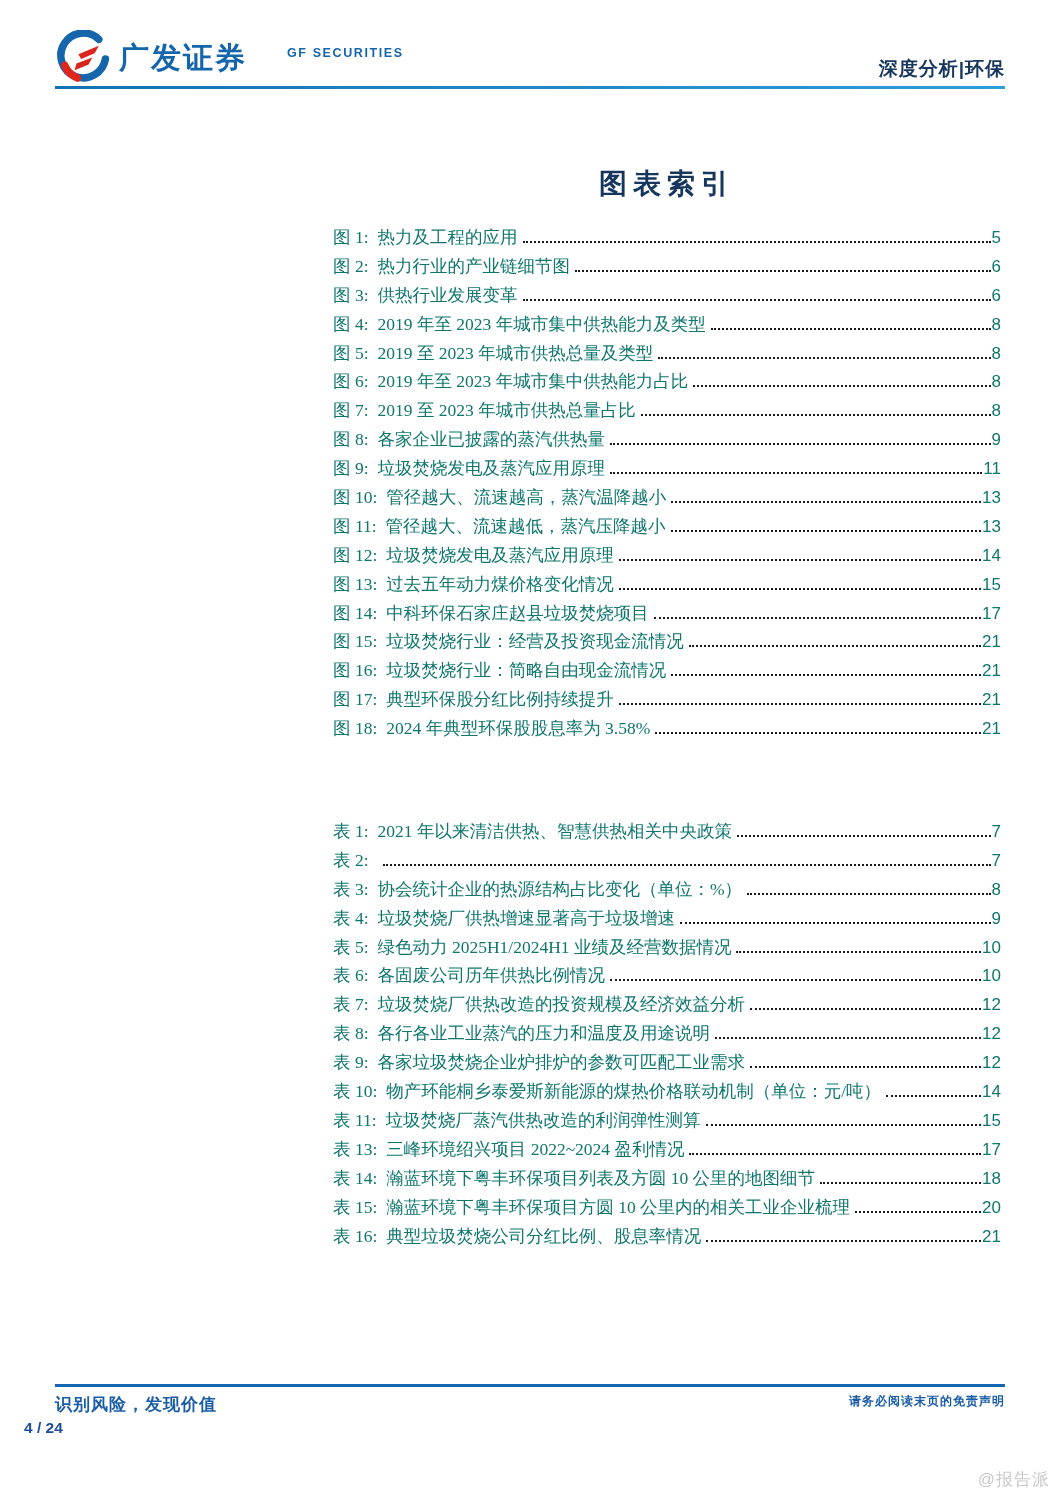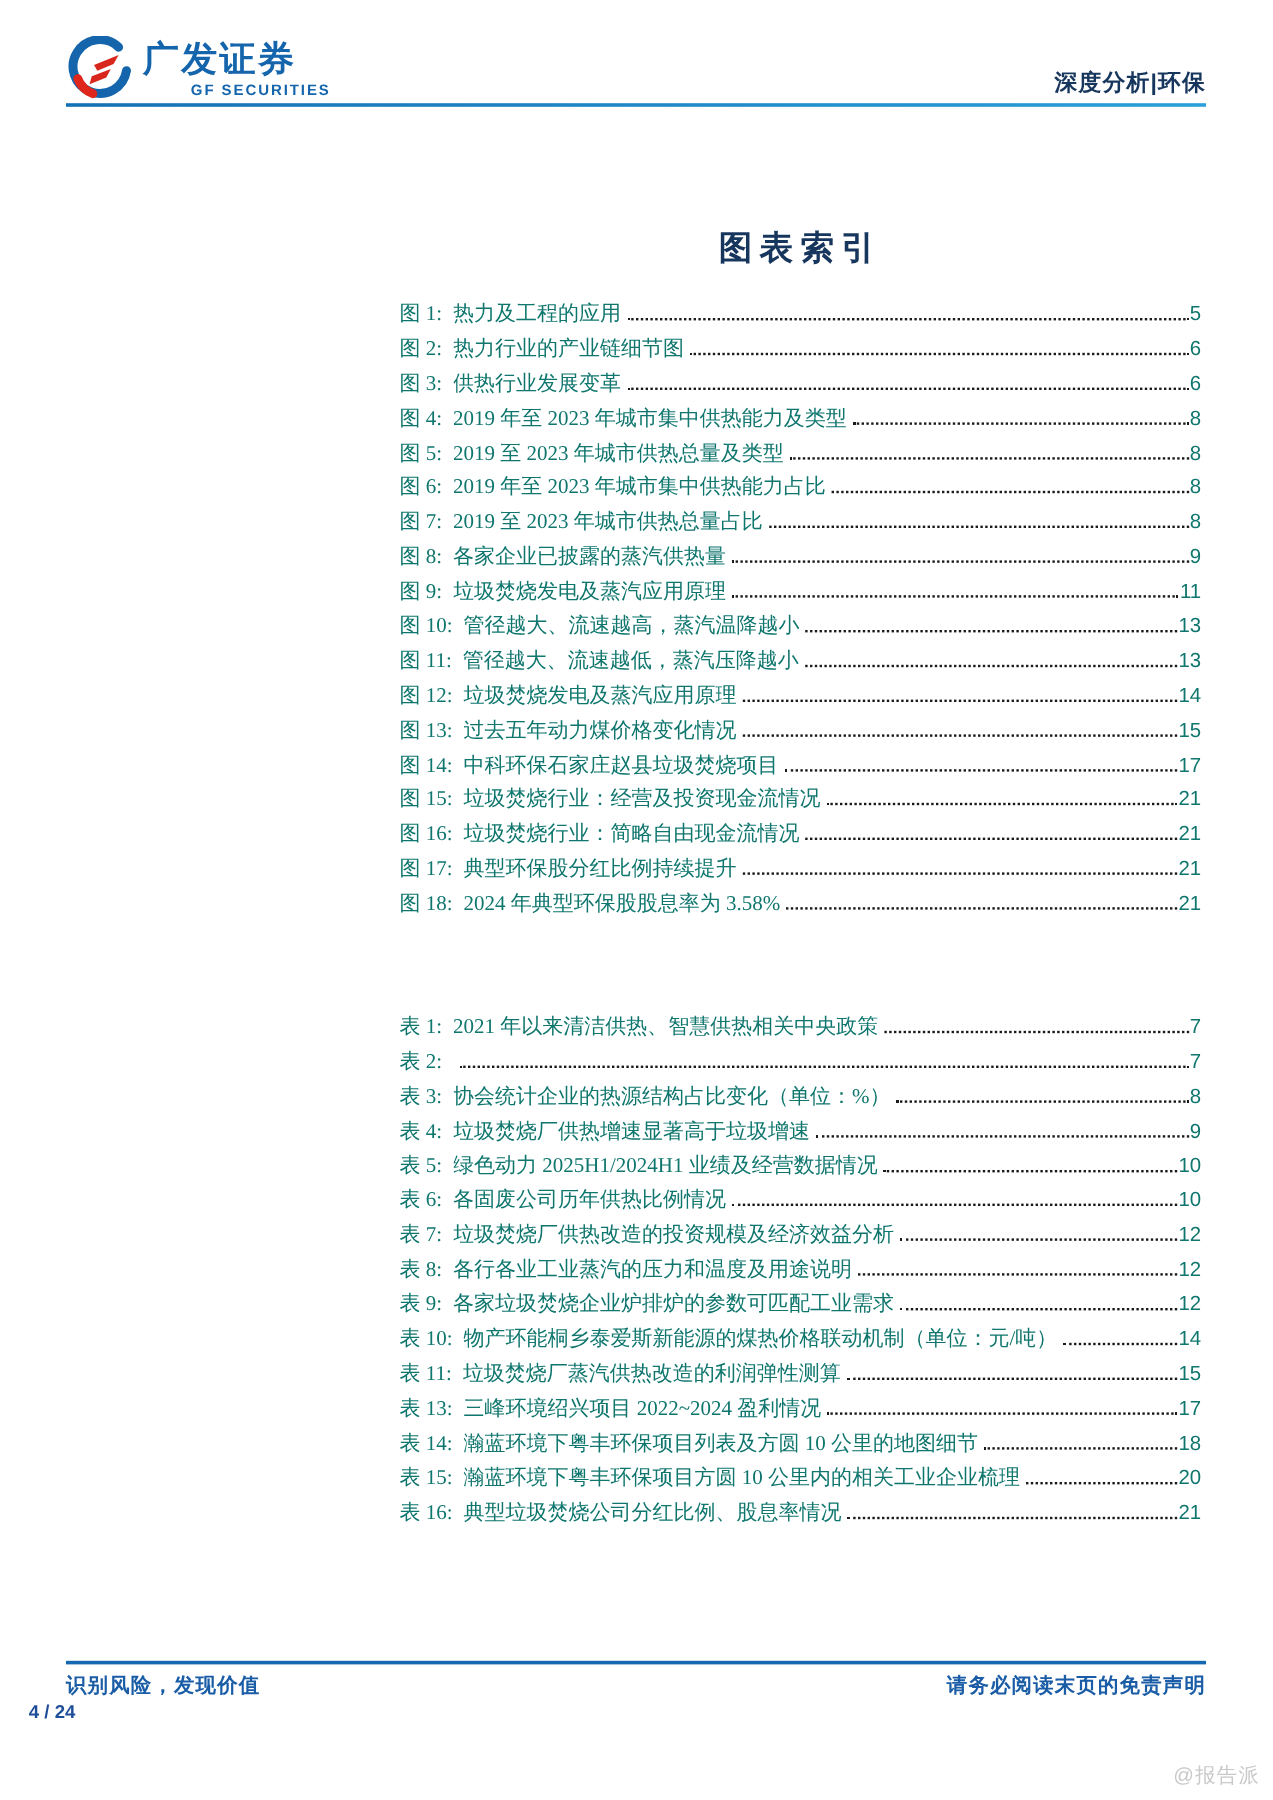--- a/index.html
+++ b/index.html
@@ -9,41 +9,41 @@
     width: 1061px; height: 1500px;
     background: #ffffff;
     font-family: "Liberation Sans", "DejaVu Sans", sans-serif;
     overflow: hidden;
   }
 
   
   .header { position: absolute; left: 55px; right: 56px; top: 28px; height: 58px; }
   .logo { position: absolute; left: 0; top: 2px; display: flex; align-items: center; gap: 8px; }
   .logo-mark { width: 56px; height: 56px; }
-  .logo-text { display: flex; flex-direction: column; line-height: 1; }
+  .logo-text { display: flex; flex-direction: row; line-height: 1; }
   .logo-cn {
     font-size: 30px; font-weight: bold; color: var(--logo-blue);
     letter-spacing: 2px; font-family: "Liberation Serif", "DejaVu Serif", serif;
   }
   .logo-en {
     font-size: 12.5px; font-weight: bold; color: var(--logo-blue);
     letter-spacing: 1.6px; margin-top: 4px; padding-left: 40px;
   }
   .header-meta {
     position: absolute; right: 0; bottom: 4px;
     font-size: 19px; font-weight: 600; color: var(--navy);
     letter-spacing: 1px;
   }
   .header-rule {
     position: absolute; left: 55px; right: 56px; top: 86px; height: 3px;
     background: linear-gradient(90deg, #1470b4, #2b9fd9);
   }
 
   
-  .toc { position: absolute; left: 333px; top: 163px; width: 668px; margin-top: 24px; }
+  .toc { position: absolute; left: 333px; top: 163px; width: 668px; }
   .toc-title {
     text-align: center; font-size: 28px; font-weight: bold; color: var(--navy);
     letter-spacing: 6px; font-family: "Liberation Serif", "DejaVu Serif", serif;
     height: 42px; line-height: 42px;
   }
   .toc-list { margin-top: 20px; }
   .toc-list.tables { margin-top: 74px; }
   .toc-row {
     display: flex; align-items: baseline;
     height: 28.9px; font-size: 17.5px; color: #0f766e;
@@ -63,21 +63,21 @@
   .footer-rule {
     position: absolute; left: 55px; right: 56px; top: 1384px; height: 2.5px;
     background: var(--rule-dark);
   }
   .footer-left {
     position: absolute; left: 55px; top: 1393px;
     font-size: 17px; font-weight: 600; color: var(--footer-blue); letter-spacing: 1px;
   }
   .footer-right {
     position: absolute; right: 56px; top: 1393px;
-    font-size: 17px; font-weight: 600; color: var(--footer-blue); letter-spacing: 1px; font-family: Liberation Mono, monospace;
+    font-size: 12px; font-weight: 600; color: var(--footer-blue); letter-spacing: 1px; font-family: Liberation Mono, monospace;
   }
   .page-num {
     position: absolute; left: 0; right: 0; top: 1419px; text-align: left;
     font-size: 15.5px; font-weight: 600; color: #1f4e99; padding-left: 24px;
   }
   .watermark {
     position: absolute; right: 11px; bottom: 9px;
     font-size: 17px; color: #c9c9c9; letter-spacing: 1px;
   }
 </style>

